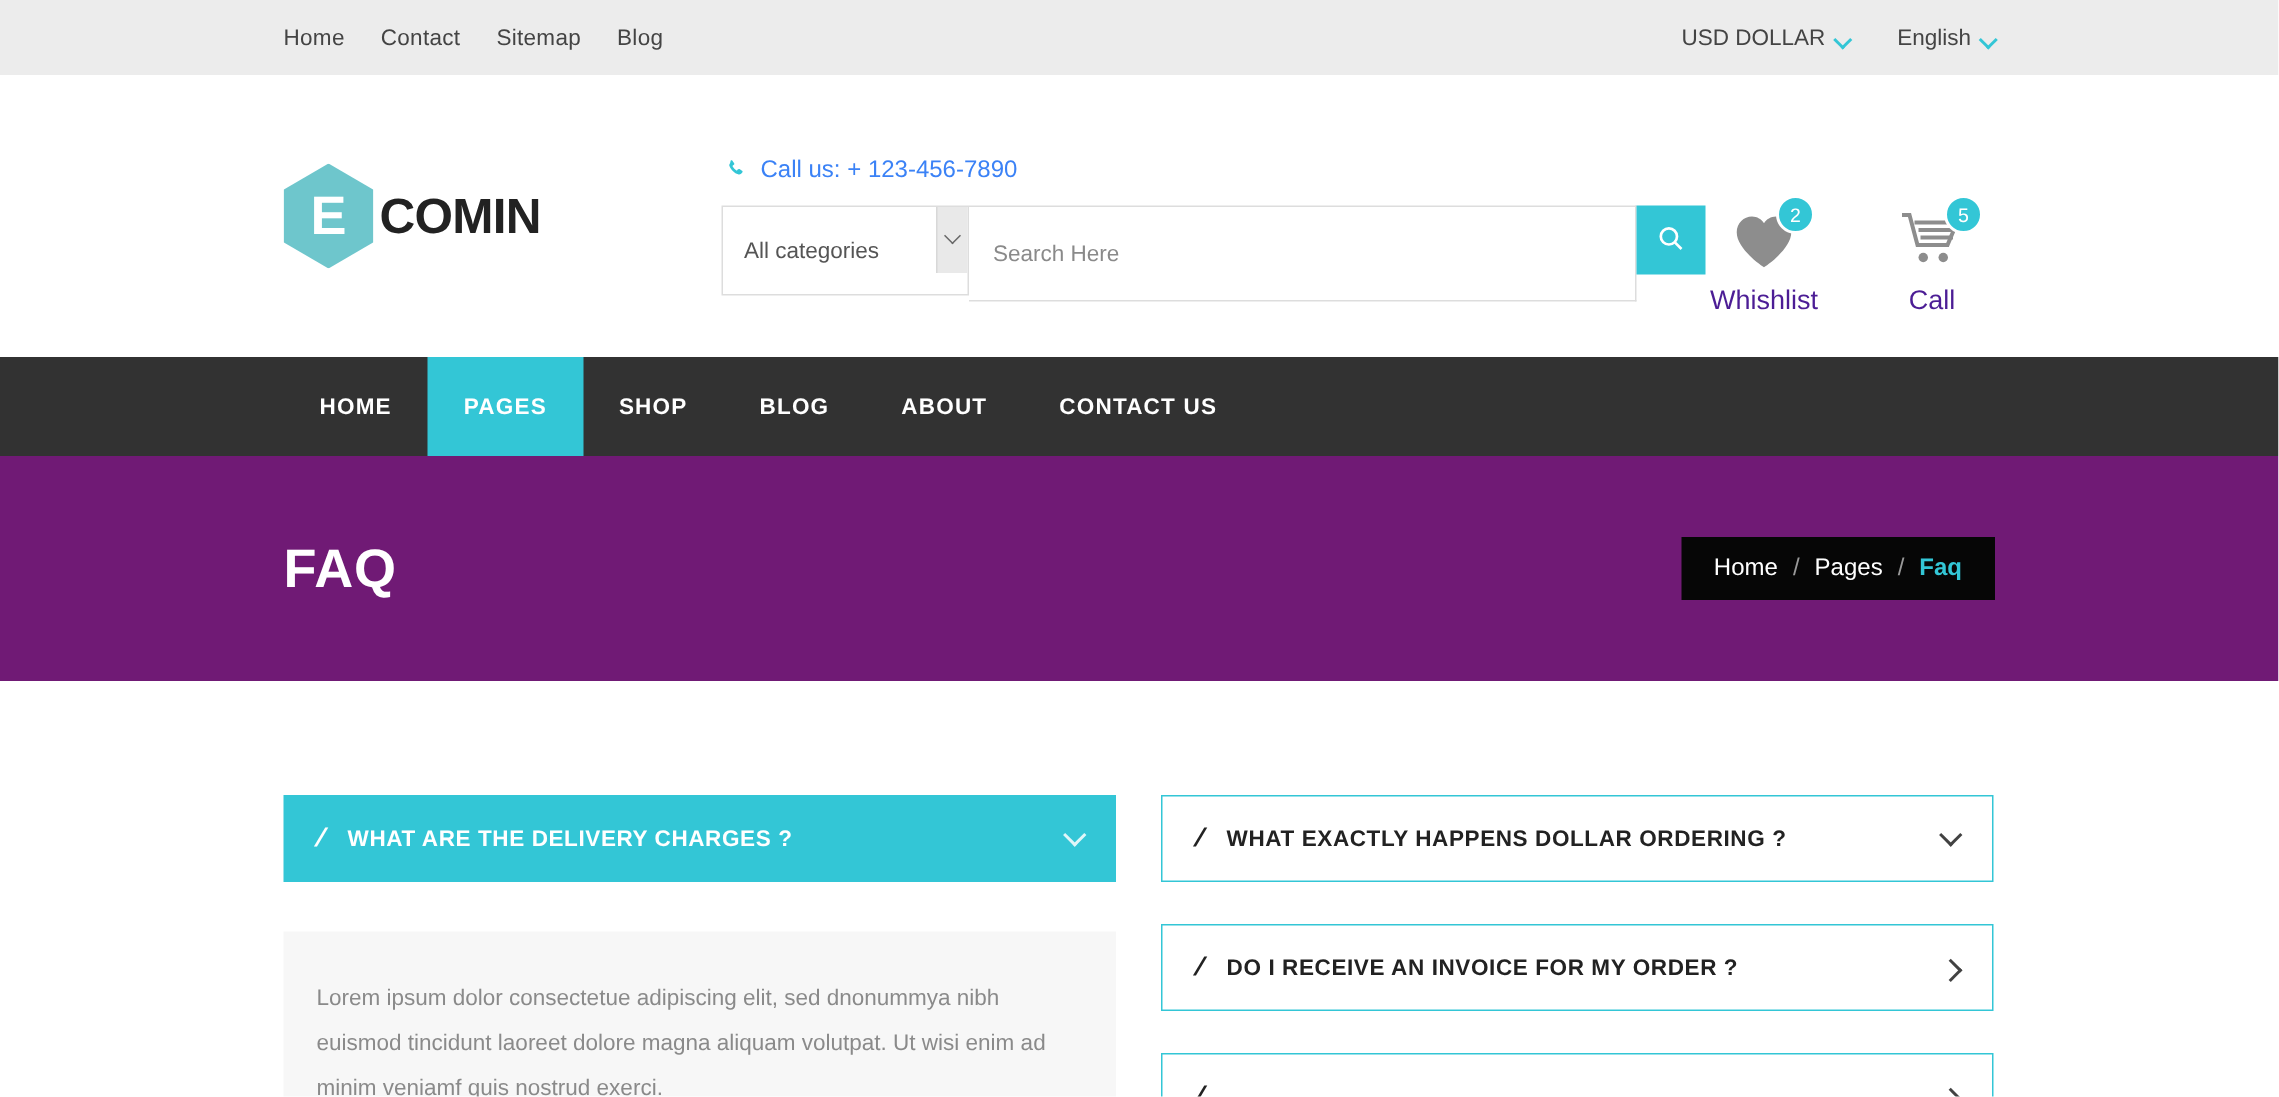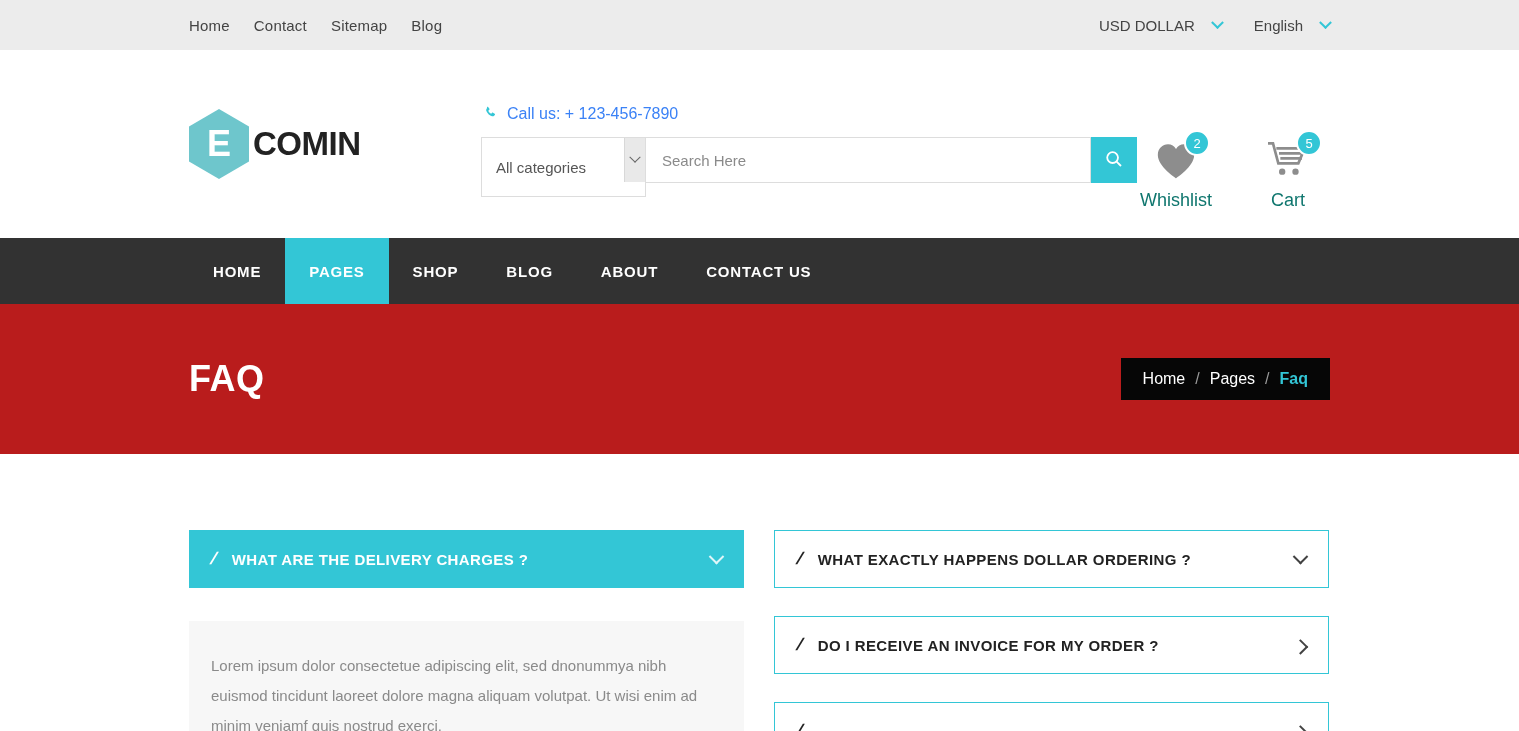--- a/index.html
+++ b/index.html
@@ -24,21 +24,21 @@
   .topbar-left { display: flex; align-items: center; gap: 24px; }
   .topbar-link {
     font-size: 15px;
     color: #444;
     letter-spacing: .2px;
     text-decoration: none;
     cursor: pointer;
   }
   .topbar-right { display: flex; align-items: center; gap: 32px; }
   .topbar-drop {
-    display: flex; align-items: center; gap: 18px;
+    display: flex; align-items: flex-end; gap: 7px;
     font-size: 15px; color: #444; cursor: pointer;
   }
   .caret {
     display: inline-block;
     width: 9px; height: 9px;
     border-right: 2px solid #33c6d6;
     border-bottom: 2px solid #33c6d6;
     transform: rotate(45deg) translate(-2px,-2px);
   }
 
@@ -93,41 +93,41 @@
     border-left: 1px solid #d8d8d8;
     display: flex; align-items: center; justify-content: center;
     pointer-events: none;
   }
   .select-arrow::after {
     content: ""; width: 7px; height: 7px;
     border-right: 1.5px solid #666; border-bottom: 1.5px solid #666;
     transform: rotate(45deg) translate(-2px,-2px);
   }
   .search-input {
-    width: 445px; height: 46px;
+    width: 445px; height: 64px;
     border: 1px solid #ddd; border-left: none;
     font-size: 15px; padding: 0 16px; color: #444;
     font-family: "Liberation Sans", sans-serif;
     outline: none; border-radius: 0;
   }
   .search-input::placeholder { color: #8a8a8a; }
   .search-btn {
     width: 46px; height: 46px;
     background: #33c6d6; border: none;
     display: flex; align-items: center; justify-content: center;
     cursor: pointer;
   }
 
   .head-right {
     position: absolute; right: 189px; top: 84px;
     display: flex; gap: 28px;
   }
   .hr-item { text-align: center; position: relative; cursor: pointer; width: 84px; }
   .hr-icon { height: 52px; display: flex; align-items: center; justify-content: center; }
-  .hr-label { font-size: 18px; color: #0f766e; margin-top: 4px; }
+  .hr-label { font-size: 18px; color: #4c1d95; margin-top: 4px; }
   .badge {
     position: absolute; top: -4px; right: 8px;
     width: 26px; height: 26px; border-radius: 50%;
     background: #33c6d6; color: #fff;
     font-size: 13px; display: flex; align-items: center; justify-content: center;
     border: 2px solid #fff;
   }
 
   
   .mainnav {
@@ -138,21 +138,21 @@
   .nav-item {
     display: flex; align-items: center;
     padding: 0 24px;
     color: #fff; font-size: 15px; font-weight: bold;
     letter-spacing: .8px; cursor: pointer;
   }
   .nav-item.active { background: #33c6d6; }
 
   
   .banner {
-    height: 150px; background: #b91c1c;
+    height: 150px; background: #701a75;
     display: flex; align-items: center; justify-content: space-between;
     padding: 0 189px;
   }
   .banner-title {
     color: #fff; font-size: 36px; font-weight: bold; letter-spacing: .5px;
   }
   .crumb {
     background: #060606; padding: 12px 22px;
     display: flex; align-items: center; gap: 10px;
     font-size: 16px;
@@ -278,21 +278,21 @@
     <div class="hr-item">
       <div class="hr-icon">
         <svg width="46" height="40" viewBox="0 0 26 24" fill="none" stroke="#8d8d8d" stroke-width="1.6">
           <path d="M1 2h3l3.2 12h12L23 5H6"></path>
           <path d="M7.6 8h14M8.4 11h13"></path>
           <circle cx="9.5" cy="19" r="1.9" fill="#8d8d8d" stroke="none"></circle>
           <circle cx="17.5" cy="19" r="1.9" fill="#8d8d8d" stroke="none"></circle>
         </svg>
       </div>
       <div class="badge">5</div>
-      <div class="hr-label">Cart</div>
+      <div class="hr-label">Call</div>
     </div>
   </div>
 </div>
 
 <div class="mainnav">
   <div class="nav-item">HOME</div>
   <div class="nav-item active">PAGES</div>
   <div class="nav-item">SHOP</div>
   <div class="nav-item">BLOG</div>
   <div class="nav-item">ABOUT</div>

